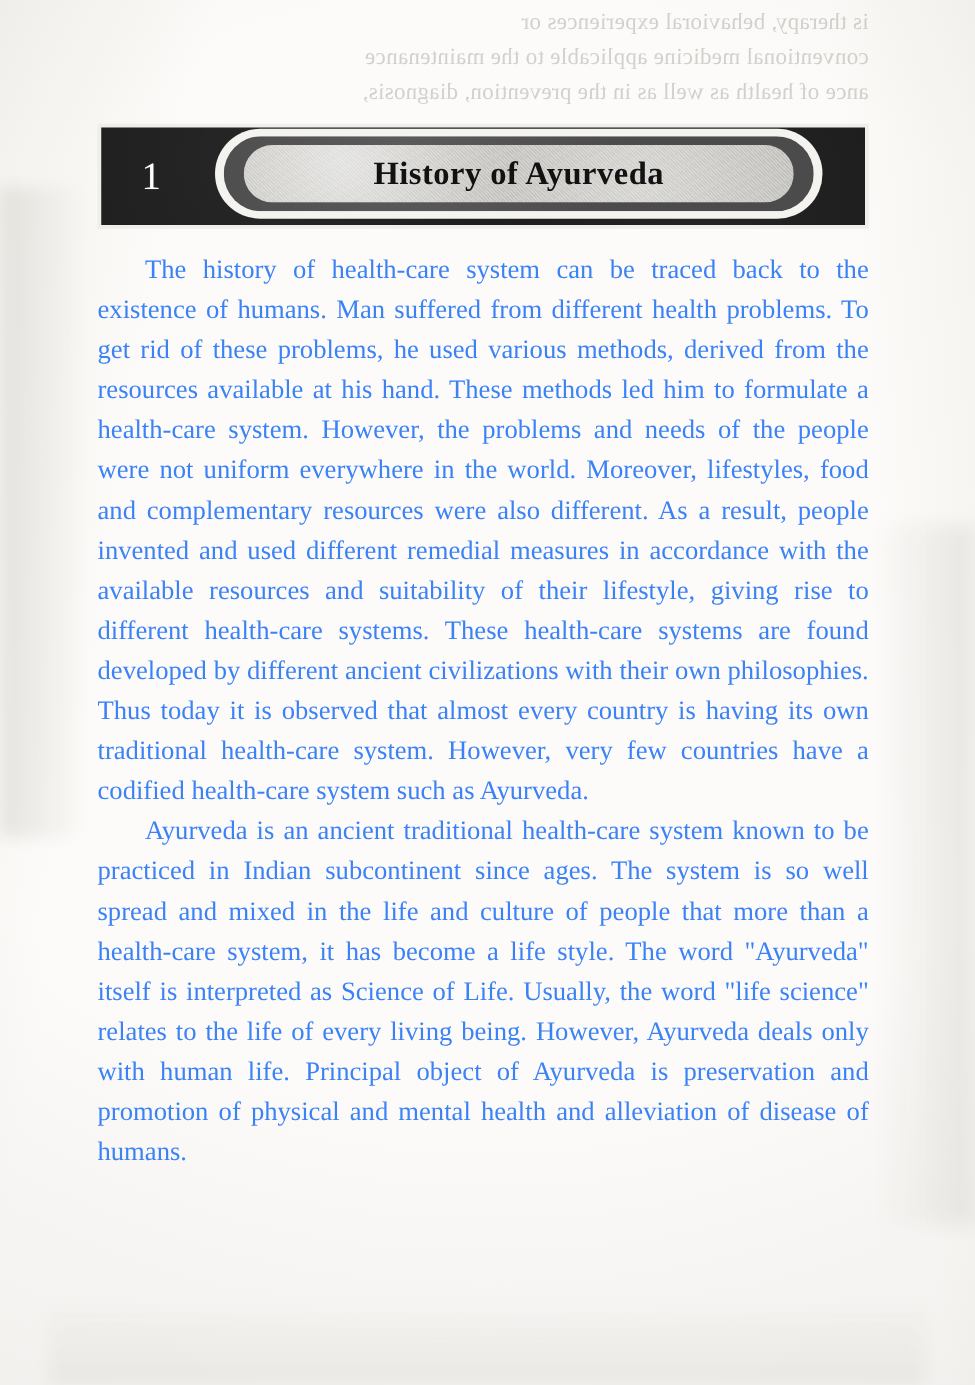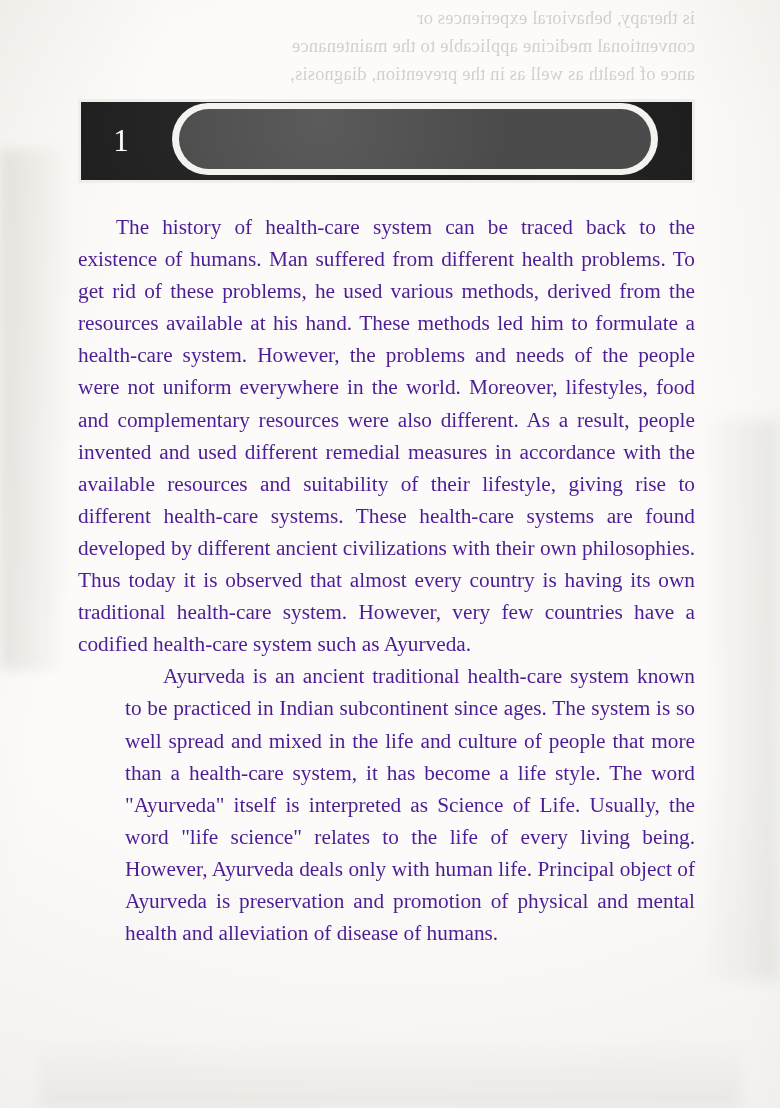--- a/index.html
+++ b/index.html
@@ -157,37 +157,36 @@
     font-weight: bold;
     letter-spacing: 0.4px;
     font-family: "Liberation Serif", "DejaVu Serif", serif;
     white-space: nowrap;
   }
 
   
   .body-text {
     position: absolute;
     left: 78px;
-    top: 211px;
+    top: 199px;
     width: 617px;
-    color: #4c1d95;
+    color: #3b82f6;
     font-size: 21.3px;
     line-height: 32.1px;
     text-align: justify;
     font-family: "Liberation Serif", "DejaVu Serif", serif;
   }
   .body-text p {
     margin: 0;
     text-indent: 38px;
     text-align: justify;
     text-justify: inter-word;
   }
   .body-text p + p {
     margin-top: 0px;
-    margin-left: 47px;
   }
   .body-text p:last-child { text-align: justify; }
 </style>
 </head>
 <body>
 
 <div class="page">
 
   <div class="paper-texture"></div>
   <div class="smudge-a"></div>
@@ -199,20 +198,23 @@
     <div>conventional medicine applicable to the maintenance</div>
     <div>ance of health as well as in the prevention, diagnosis,</div>
   </div>
 
   <div class="chapter-header">
     <div class="header-frame"></div>
     <div class="header-black"></div>
     <div class="chapter-number">1</div>
     <div class="capsule-outline"></div>
     <div class="capsule-ring"></div>
+    <div class="capsule-field">
+      <span class="chapter-title">History of Ayurveda</span>
+    </div>
   </div>
 
   <div class="body-text">
     <p>The history of health-care system can be traced back to the existence of humans. Man suffered from different health problems. To get rid of these problems, he used various methods, derived from the resources available at his hand. These methods led him to formulate a health-care system. However, the problems and needs of the people were not uniform everywhere in the world. Moreover, lifestyles, food and complementary resources were also different. As a result, people invented and used different remedial measures in accordance with the available resources and suitability of their lifestyle, giving rise to different health-care systems. These health-care systems are found developed by different ancient civilizations with their own philosophies. Thus today it is observed that almost every country is having its own traditional health-care system. However, very few countries have a codified health-care system such as Ayurveda.</p>
     <p>Ayurveda is an ancient traditional health-care system known to be practiced in Indian subcontinent since ages. The system is so well spread and mixed in the life and culture of people that more than a health-care system, it has become a life style. The word "Ayurveda" itself is interpreted as Science of Life. Usually, the word "life science" relates to the life of every living being. However, Ayurveda deals only with human life. Principal object of Ayurveda is preservation and promotion of physical and mental health and alleviation of disease of humans.</p>
   </div>
 
 </div>
 
 </body></html>

